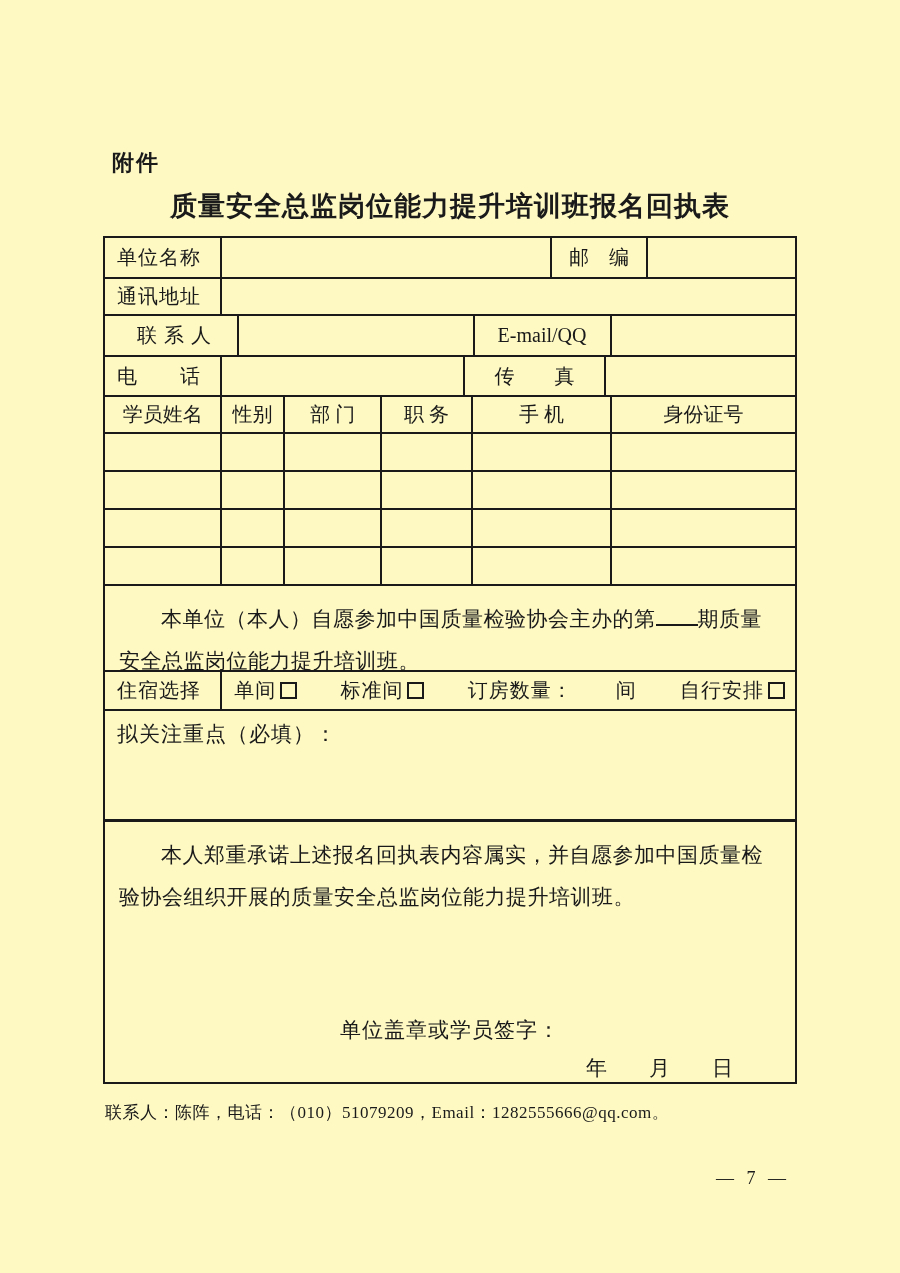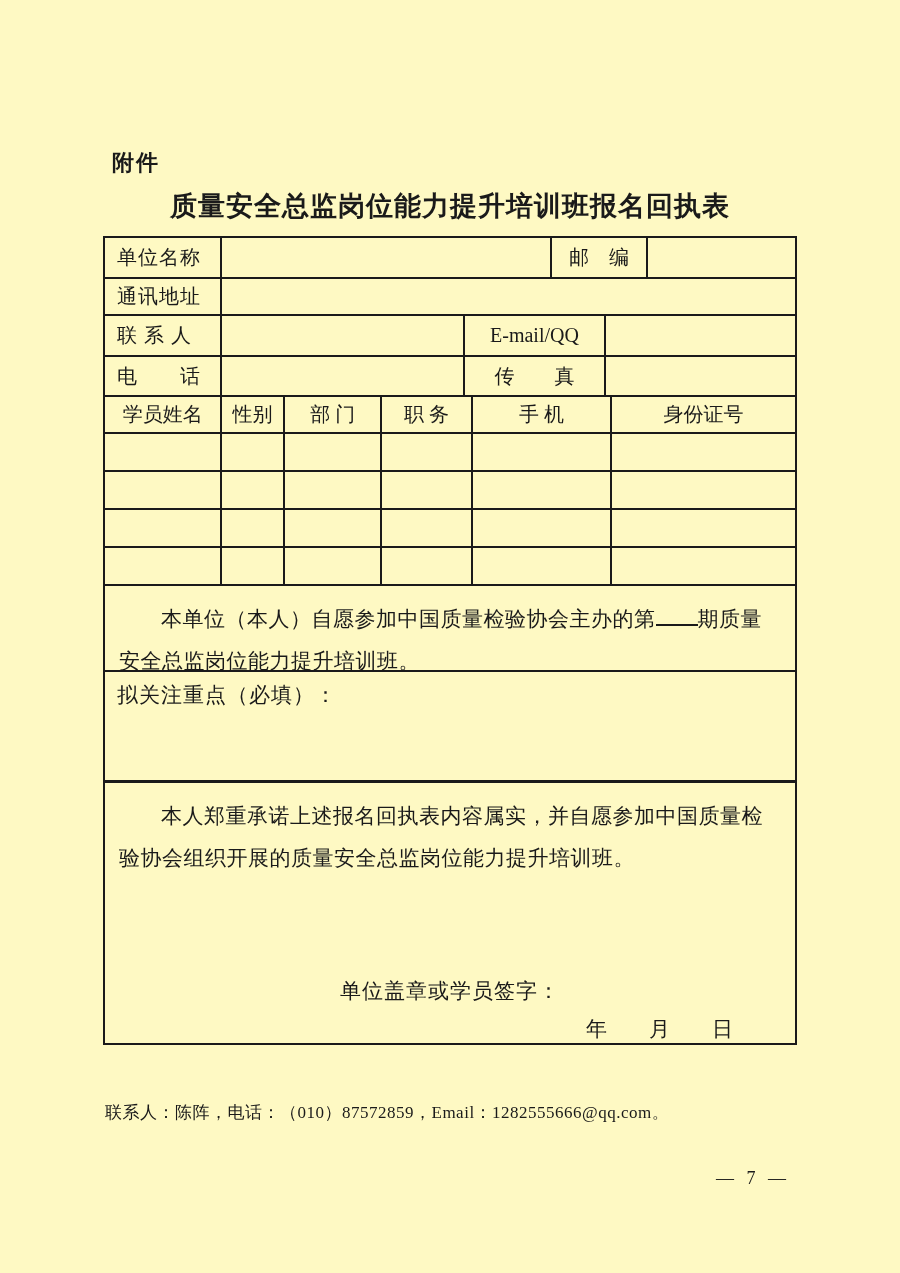--- a/index.html
+++ b/index.html
@@ -56,21 +56,21 @@
   .w-grow   { flex: 1 1 auto; }
   .w-s1 { flex: 0 0 16.71%; }
   .w-s2 { flex: 0 0 9.08%; }
   .w-s3 { flex: 0 0 14.12%; }
   .w-s4 { flex: 0 0 13.11%; }
   .w-s5 { flex: 0 0 20.17%; }
   .w-s6 { flex: 1 1 auto; }
   
   .h-r1 { height: 39px; }
   .h-r2 { height: 37px; }
-  .h-r3 { height: 41px; }
+  .h-r3 { height: 41px; padding-left: 20px; }
   .h-r4 { height: 40px; }
   .h-r5 { height: 37px; }
   .h-stu { height: 38px; }
   .h-part { height: 86px; }
   .h-acc { height: 39px; }
   .h-focus { height: 110px; }
   .h-promise { height: 263px; }
   .statement {
     display: block;
     width: 100%;
@@ -224,20 +224,43 @@
       <div class="c w-s6"></div>
     </div>
 
     <div class="frow h-part">
       <div class="statement">
         <span class="indent-wrap"><span style="display:inline-block;width:2em;"></span><span>本单位（本人）自愿参加中国质量检验协会主办的第</span><span class="blank-line"></span><span>期质量</span><br>
         <span>安全总监岗位能力提升培训班。</span></span>
       </div>
     </div>
 
+    <div class="frow h-acc">
+      <div class="c w-label lab">住宿选择</div>
+      <div class="acc-content" style="border-left:2px solid #1a1a1a;">
+        <span class="acc-opt">
+            <span>单间</span>
+            <span class="checkbox"></span>
+          </span>
+        <span class="acc-opt">
+            <span>标准间</span>
+            <span class="checkbox"></span>
+          </span>
+        <span class="acc-opt">
+            <span>订房数量：</span>
+          </span>
+        <span class="acc-opt">
+            <span>间</span>
+          </span>
+        <span class="acc-opt">
+            <span>自行安排</span>
+            <span class="checkbox"></span>
+          </span>
+      </div>
+    </div>
 
     <div class="frow h-focus">
       <div class="focus-cell">拟关注重点（必填）：</div>
     </div>
 
     <div class="frow h-promise thick-top">
       <div class="promise-cell">
         <div class="promise-text">
           <span style="display:inline-block;width:2em;"></span><span>本人郑重承诺上述报名回执表内容属实，并自愿参加中国质量检</span><br>
           <span>验协会组织开展的质量安全总监岗位能力提升培训班。</span>
@@ -246,16 +269,16 @@
         <div class="date-line">
           <span>年</span>
           <span>月</span>
           <span>日</span>
         </div>
       </div>
     </div>
 
   </div>
 
-  <div class="footer-contact">联系人：陈阵，电话：（010）87572859，Email：1282555666@qq.com。</div>
+  <div class="footer-contact">联系人：陈阵，电话：（010）51079209，Email：1282555666@qq.com。</div>
   <div class="page-number">— 7 —</div>
 
 </div>
 
 </body></html>

